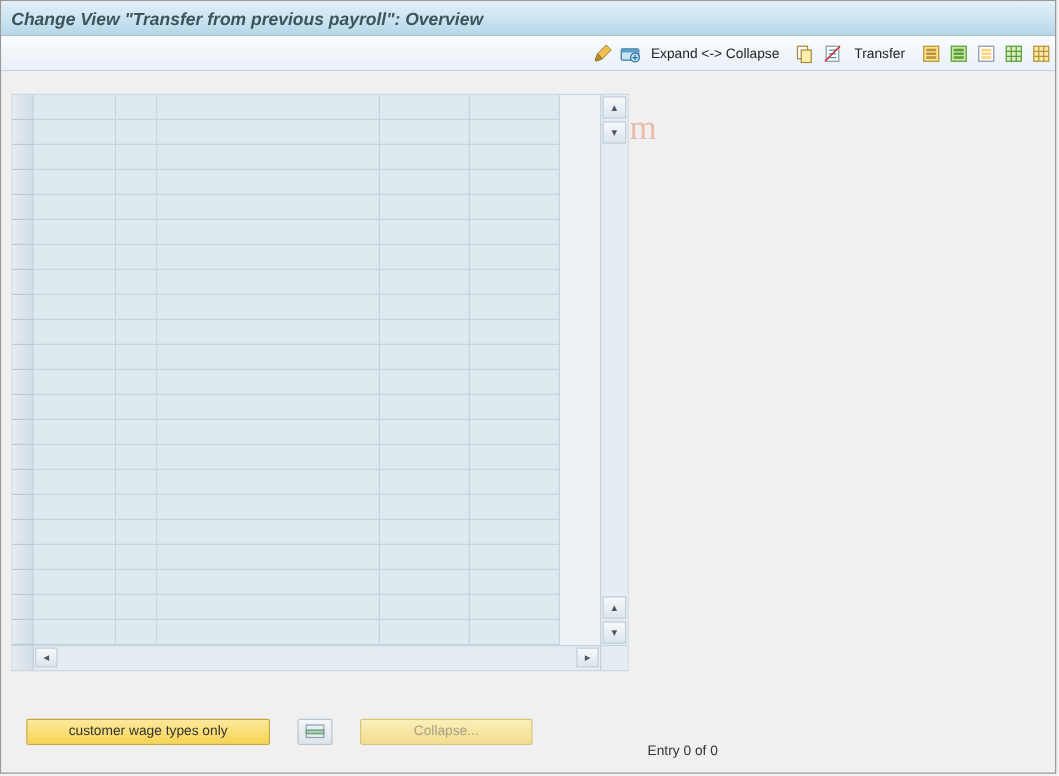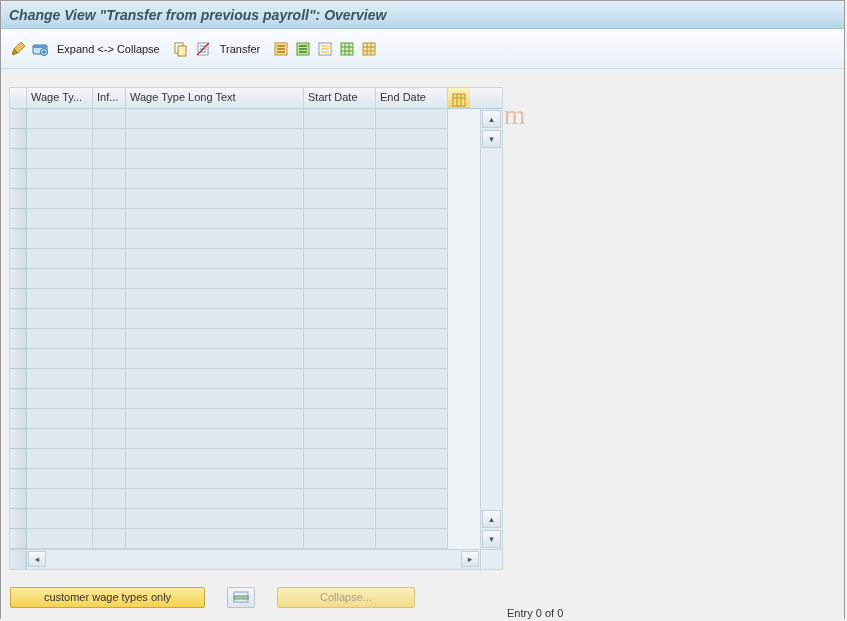--- a/index.html
+++ b/index.html
@@ -28,27 +28,28 @@
     align-items: center;
     padding-left: 8px;
   }
   .titlebar-text {
     font-weight: bold;
     font-style: italic;
     font-size: 14px;
     color: #3d545f;
   }
   .toolbar {
-    height: 40px;
+    height: 28px;
     background: linear-gradient(to bottom, #fafcff 0%, #e8f0f6 100%);
     border-bottom: 1px solid #c5d6e1;
     display: flex;
     align-items: center;
     padding-left: 8px;
     gap: 2px;
+    justify-content: flex-end;
   }
   .tb-icon {
     width: 18px;
     height: 18px;
     display: flex;
     align-items: center;
     justify-content: center;
     cursor: pointer;
     margin-right: 2px;
   }
@@ -153,21 +154,21 @@
     border:1px solid #c1d0db;
     display:flex;align-items:center;justify-content:center;
     font-size:9px;color:#556;cursor:pointer;
   }
   .hscroll-left{ left:1px; }
   .hscroll-right{ right:1px; }
   .hscroll-corner-right{ width:22px; border-left:1px solid #c7d3dd;}
   
   .footer {
     position: absolute;
-    left: 9px;
+    left: 20px;
     bottom: 10px;
     display: flex;
     align-items: center;
     gap: 22px;
   }
   .btn-yellow {
     background: linear-gradient(to bottom, #fde99d 0%, #f6d351 100%);
     border: 1px solid #c7a93a;
     color: #333;
     font-size: 11px;
@@ -300,36 +301,20 @@
           <line x1="6" y1="2" x2="6" y2="14" stroke="#b6933a"></line>
           <line x1="10" y1="2" x2="10" y2="14" stroke="#b6933a"></line>
         </svg>
     </span>
   </div>
 
   <div class="content-area">
     <div class="watermark">www.tutorialkart.com</div>
 
     <div class="table-wrap">
-      <div class="table-header">
-        <div class="th th-row-sel"></div>
-        <div class="th th-c1">Wage Ty...</div>
-        <div class="th th-c2">Inf...</div>
-        <div class="th th-c3">Wage Type Long Text</div>
-        <div class="th th-c4">Start Date</div>
-        <div class="th th-c5">End Date</div>
-        <div class="th th-config">
-          <svg width="14" height="14">
-              <rect x="1" y="1" width="12" height="12" fill="#ffe07a" stroke="#b6933a"></rect>
-              <line x1="1" y1="5" x2="13" y2="5" stroke="#b6933a"></line>
-              <line x1="5" y1="1" x2="5" y2="13" stroke="#b6933a"></line>
-              <line x1="9" y1="1" x2="9" y2="13" stroke="#b6933a"></line>
-            </svg>
-        </div>
-      </div>
       <div class="table-body">
         <div class="rows-area" id="rows-area">
             <div class="table-row">
               <div class="td td-row-sel"></div>
               <div class="td td-c1"></div>
               <div class="td td-c2"></div>
               <div class="td td-c3"></div>
               <div class="td td-c4"></div>
               <div class="td td-c5"></div>
             </div>

